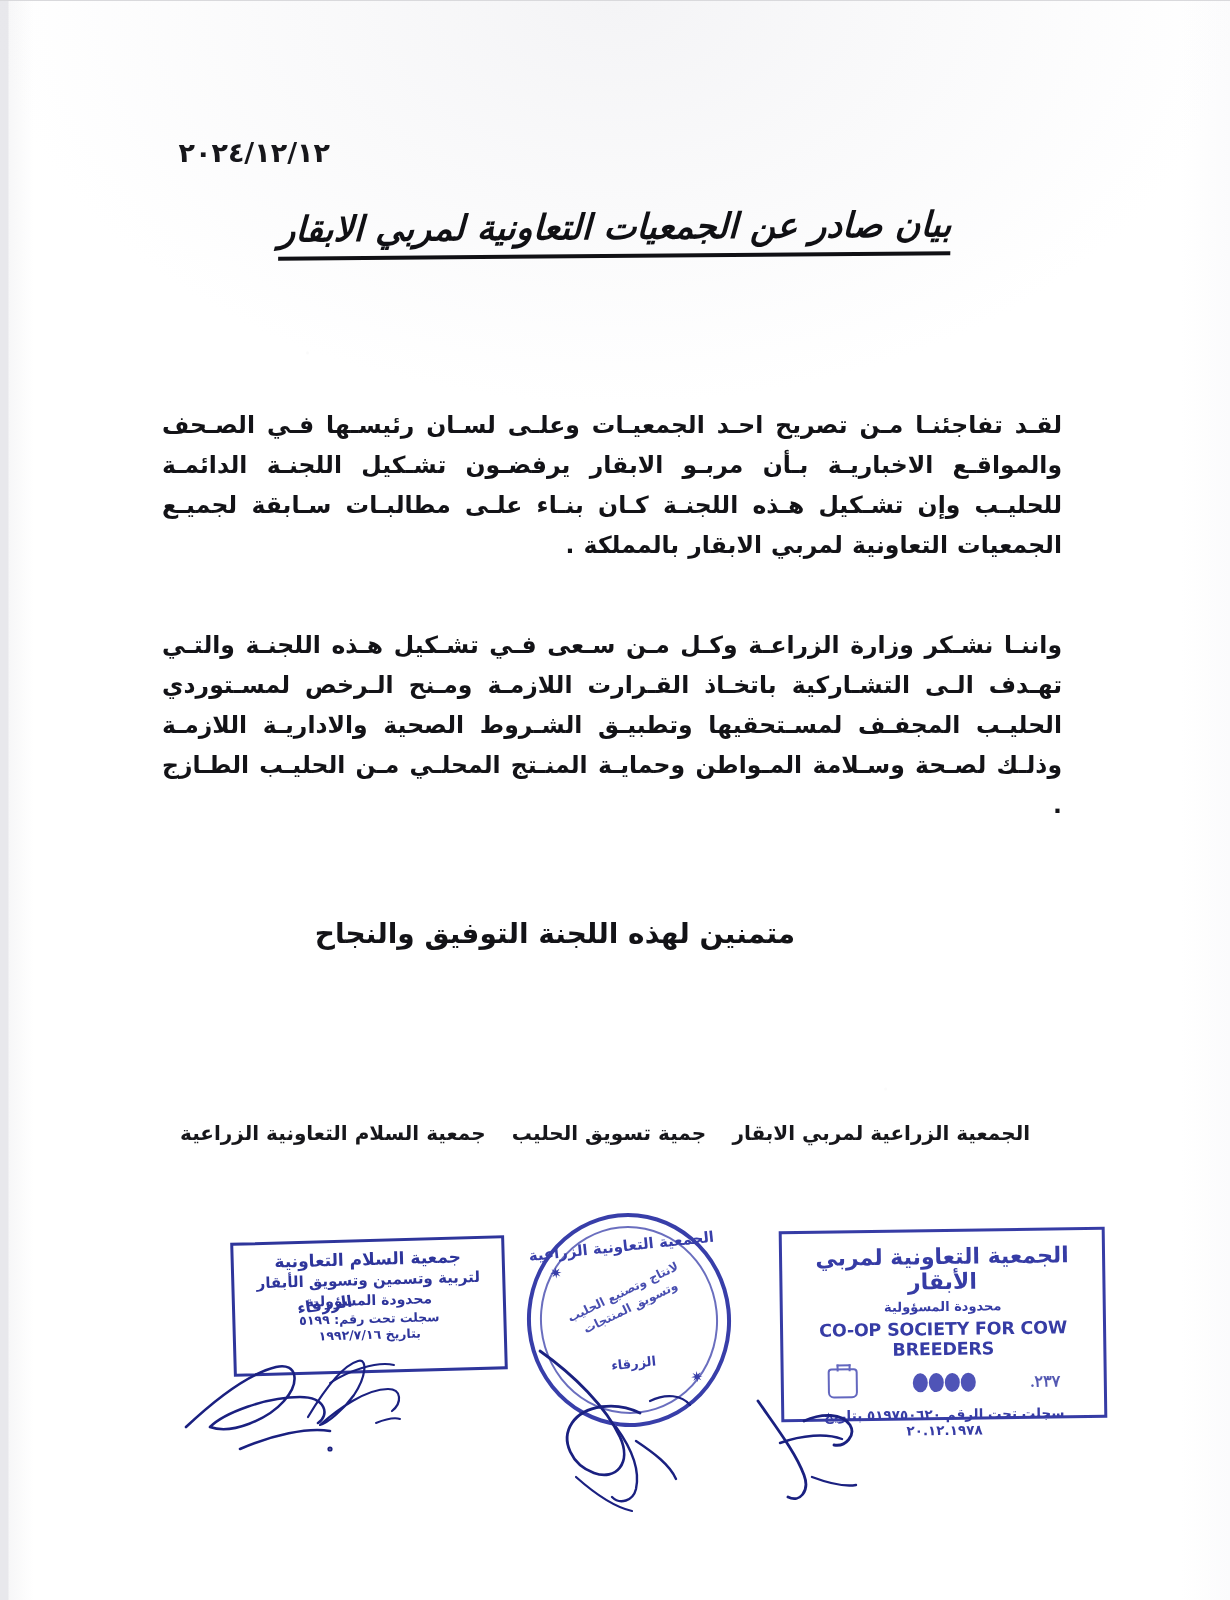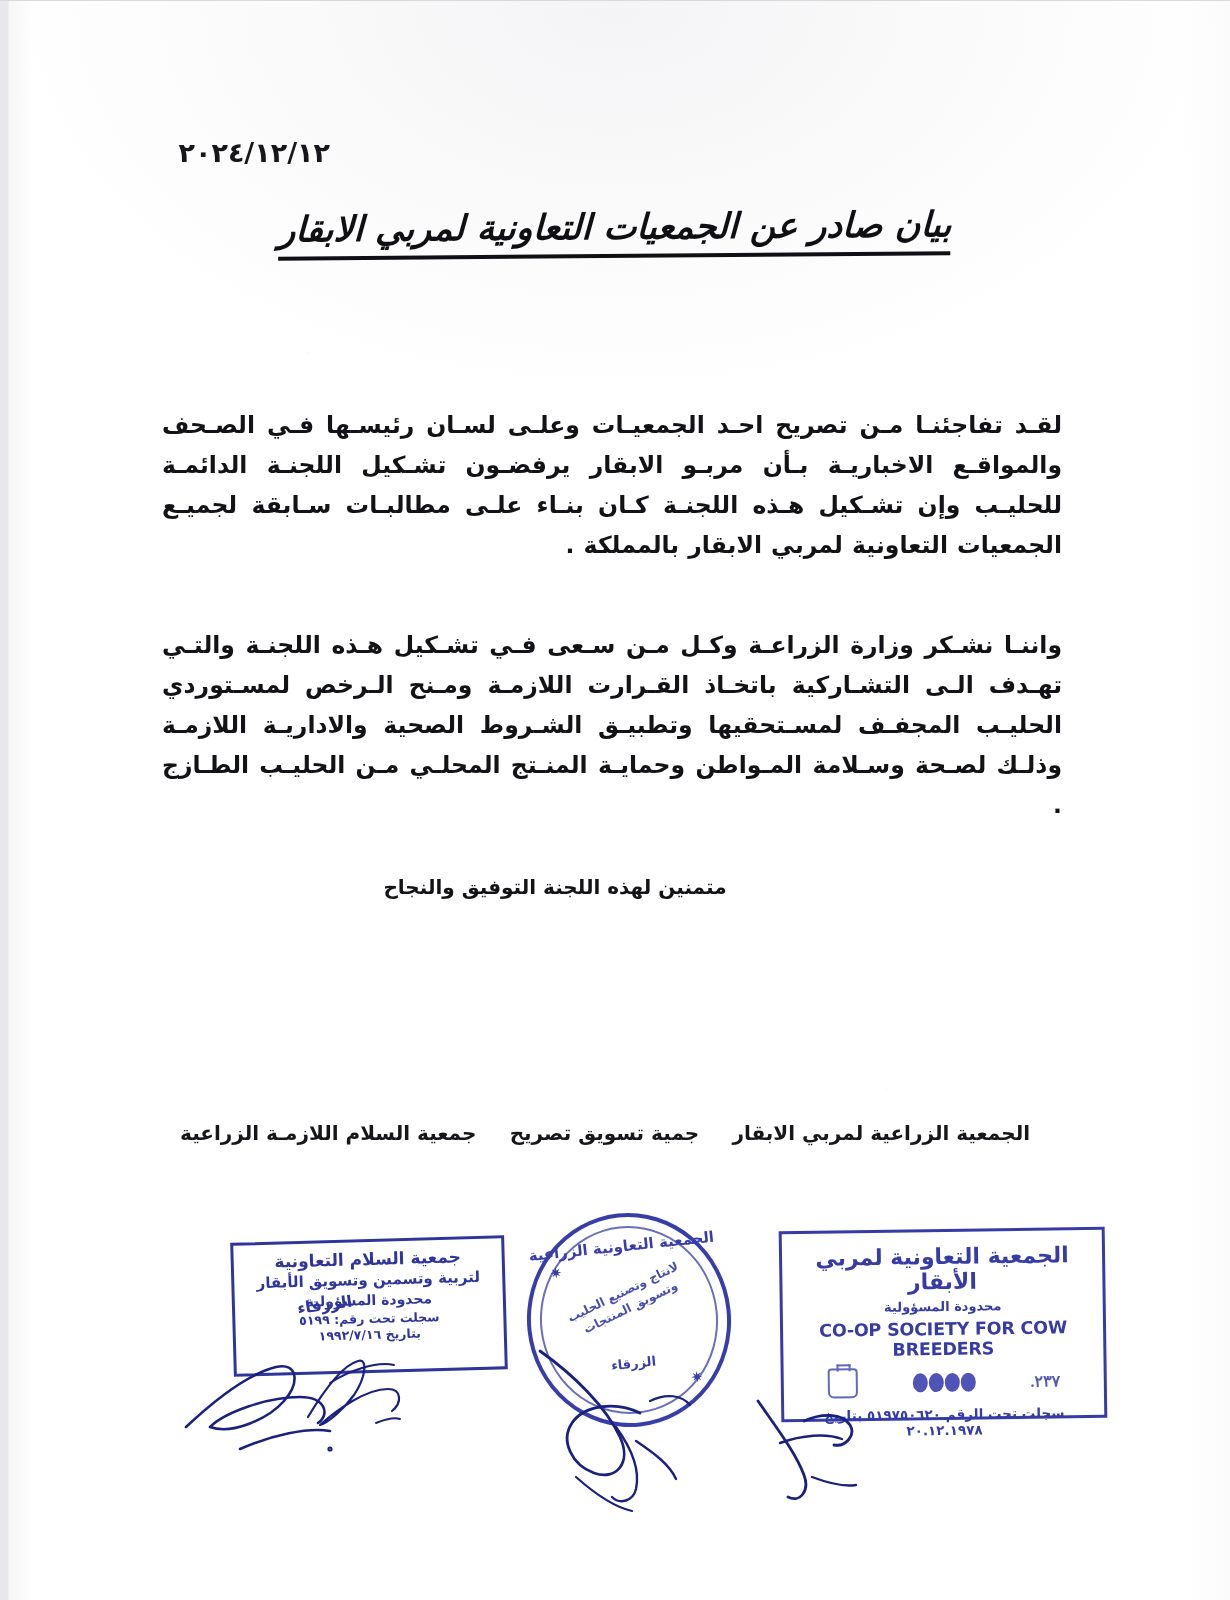--- a/index.html
+++ b/index.html
@@ -97,28 +97,28 @@
   #para-2 { top: 624px; }
   .body-block p {
     margin: 0;
   }
   .body-block .last-line {
     text-align-last: right;
   }
 
   .closing-line {
     position: absolute;
-    top: 874px;
+    top: 916px;
     right: 0;
     left: 0;
     text-align: center;
     direction: rtl;
     font-family: "DejaVu Sans", "Liberation Sans", sans-serif;
     font-weight: 700;
-    font-size: 20px;
+    font-size: 28px;
     color: #131317;
     padding-right: 120px;
   }
 
   
   .signatories {
     position: absolute;
     top: 1120px;
     right: 200px;
     width: 850px;
@@ -354,22 +354,22 @@
       <p>تهـدف الـى التشـاركية باتخـاذ القـرارت اللازمـة ومـنح الـرخص لمسـتوردي</p>
       <p>الحليـب المجفـف لمسـتحقيها  وتطبيـق الشـروط الصحية والاداريـة اللازمـة</p>
       <p>وذلـك لصـحة وسـلامة المـواطن وحمايـة المنـتج المحلـي مـن الحليـب الطـازج</p>
       <p class="last-line">.</p>
     </div>
 
     <div class="closing-line">متمنين لهذه اللجنة التوفيق والنجاح</div>
 
     <div class="signatories">
       <div class="sig-name">الجمعية الزراعية لمربي الابقار</div>
-      <div class="sig-name">جمية تسويق تصريح</div>
-      <div class="sig-name">جمعية السلام اللازمـة الزراعية</div>
+      <div class="sig-name">جمية تسويق الحليب</div>
+      <div class="sig-name">جمعية السلام التعاونية الزراعية</div>
     </div>
 
     <div class="stamp-rect-right">
       <div class="ln1">الجمعية التعاونية لمربي الأبقار</div>
       <div class="ln2">محدودة المسؤولية</div>
       <div class="ln3">CO-OP SOCIETY FOR COW BREEDERS</div>
       <div class="emblem-row">
         <span class="emblem-arab">٢٣٧.</span>
         <span class="emblem-coins">
             <i></i>

